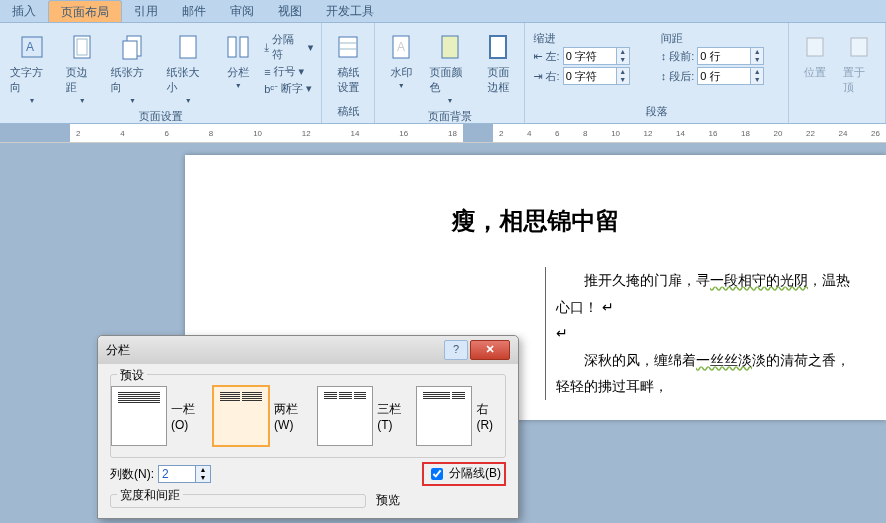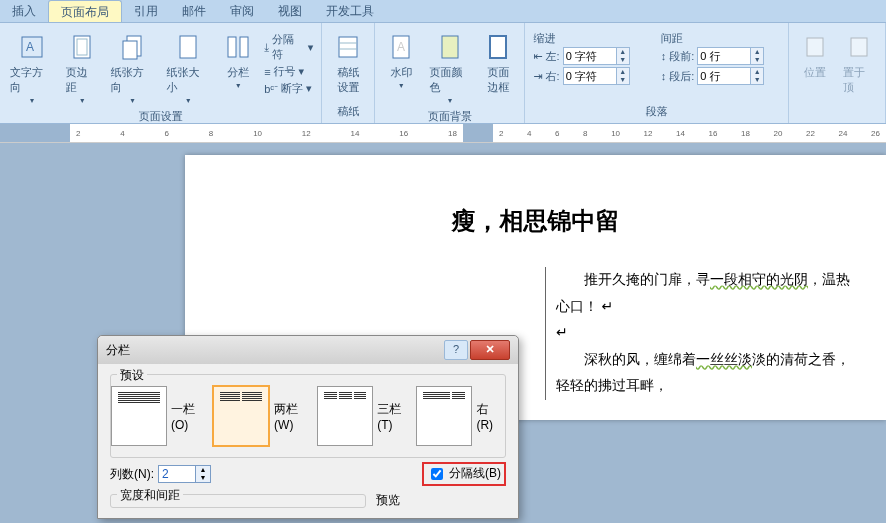--- a/index.html
+++ b/index.html
@@ -1,38 +1,38 @@
 <!DOCTYPE html>
 <html><head>
 <meta charset="utf-8">
 <style>
 body{margin:0;font-family:"Microsoft YaHei","SimSun",sans-serif;font-size:12px;background:#fff;width:886px;height:523px;overflow:hidden;position:relative}
 .tabs{background:#bdd6ee;display:flex;height:22px;border-bottom:1px solid #9ab8d8}
 .tab{padding:3px 12px;color:#3b5a7a;cursor:pointer}
-.tab.active{background:#fef9c3;border:1px solid #9ab8d8;border-bottom:none;border-radius:3px 3px 0 0}
+.tab.active{background:#fdba74;border:1px solid #9ab8d8;border-bottom:none;border-radius:3px 3px 0 0}
 .ribbon{background:#dae9f8;display:flex;height:100px;border-bottom:1px solid #9ab8d8}
 .rgroup{border-right:1px solid #b5cde6;display:flex;flex-direction:column;align-items:center;padding:2px 4px}
 .rgroup-body{display:flex;flex:1;align-items:flex-start;padding-top:4px}
 .rgroup-label{font-size:11px;color:#3b5a7a;text-align:center;padding:2px 0;width:100%}
 .rbtn{display:flex;flex-direction:column;align-items:center;padding:2px 6px;color:#3b5a7a;font-size:11px}
 .rbtn-big-icon{width:32px;height:32px;margin-bottom:2px;display:flex;align-items:center;justify-content:center}
 .rbtn-arrow{font-size:8px;margin-top:1px}
 .rcol{display:flex;flex-direction:column;padding:2px 4px;color:#3b5a7a;font-size:11px}
 .rrow{display:flex;align-items:center;margin:1px 0;gap:3px}
 .spin{display:inline-flex;border:1px solid #9ab8d8;background:#fff;height:16px}
 .spin input{border:none;width:48px;font-size:11px;padding:0 2px}
 .spin-btns{display:flex;flex-direction:column;border-left:1px solid #9ab8d8}
 .spin-btns span{width:12px;height:8px;font-size:7px;text-align:center;line-height:8px;background:#e8f0fa}
 .ruler{height:18px;background:#fff;border-bottom:1px solid #ccc;position:relative;font-size:8px;color:#666;display:flex;align-items:center}
 .ruler-dark{background:#9bb5d0;height:18px}
 .doc-area{background:#a0b8d0;height:383px;position:relative}
 .page{position:absolute;left:185px;top:12px;right:0;background:#fff;box-shadow:0 0 5px rgba(0,0,0,.3);padding:20px 30px}
 .doc-title{font-family:"KaiTi","STKaiti",serif;font-size:24px;font-weight:bold;text-align:center;margin:30px 0}
 .doc-cols{display:flex;gap:20px}
-.doc-col{flex:1;border-left:1px solid #666;padding-left:10px;font-size:14px;line-height:1.9;font-family:Liberation Serif, serif}
+.doc-col{flex:1;border-left:1px solid #666;padding-left:10px;font-size:14px;line-height:1.9;font-family:Liberation Sans, sans-serif}
 .underline{text-decoration:underline;text-decoration-color:#7cb342;text-decoration-style:wavy}
 .dialog{position:absolute;left:97px;top:192px;width:420px;background:#f0f0f0;border:1px solid #888;box-shadow:3px 3px 8px rgba(0,0,0,.3);border-radius:5px 5px 0 0}
 .dlg-title{background:linear-gradient(#e8e8e8,#d0d0d0);padding:4px 8px;display:flex;align-items:center;justify-content:space-between;border-radius:5px 5px 0 0}
 .dlg-title-btns{display:flex;gap:2px}
 .dlg-btn-help{width:22px;height:18px;background:#d8e8f8;border:1px solid #9ab8d8;border-radius:2px;text-align:center;font-size:11px;line-height:16px;color:#3b5a7a}
 .dlg-btn-close{width:38px;height:18px;background:linear-gradient(#e47a6e,#c8412f);border:1px solid #a03020;border-radius:2px;text-align:center;color:#fff;font-weight:bold;font-size:11px;line-height:16px}
 .dlg-body{padding:6px 12px}
 .fieldset{border:1px solid #ccc;border-radius:3px;padding:6px 0;margin:4px 0;position:relative}
 .fieldset-label{position:absolute;top:-8px;left:6px;background:#f0f0f0;padding:0 3px;font-size:12px}
 .presets{display:flex;justify-content:space-around;padding:4px 0}

